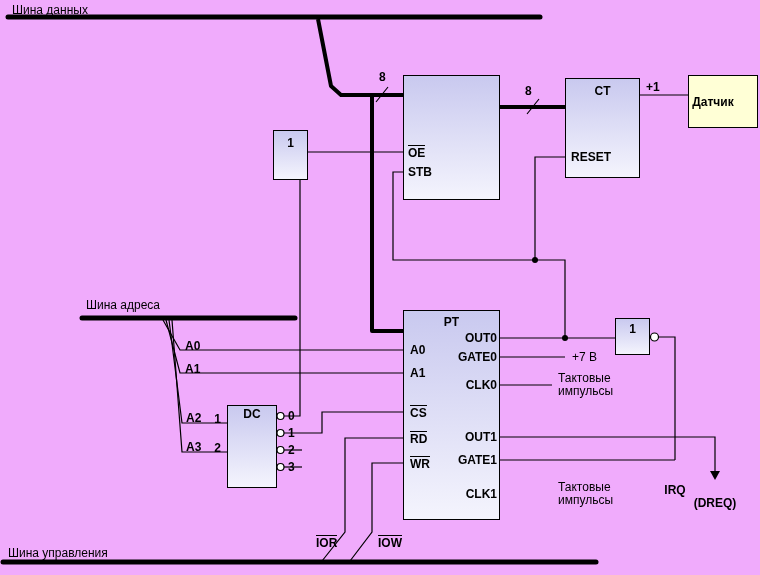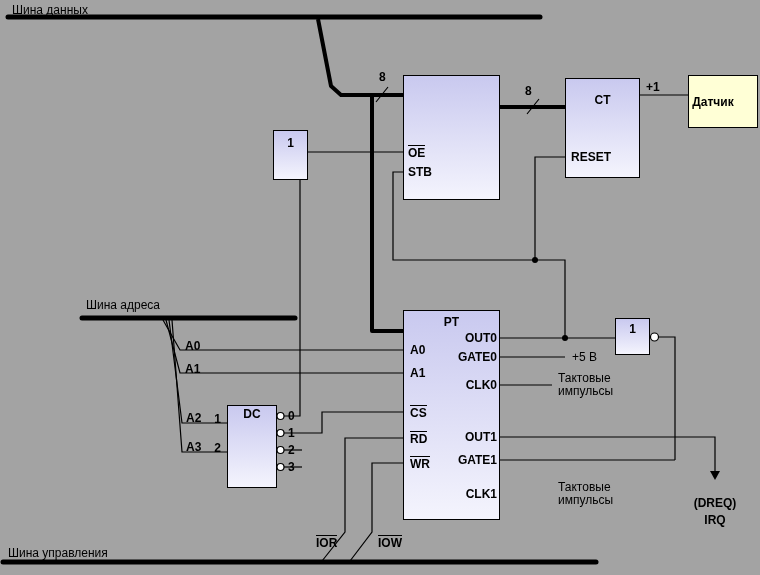--- a/index.html
+++ b/index.html
@@ -1,16 +1,16 @@
 <!DOCTYPE html>
 <html><head>
 <meta charset="utf-8">
 <style>
   html,body{margin:0;padding:0;background:#fff;}
-  #stage{position:relative;width:760px;height:575px;background:#a3a3a3;overflow:hidden;
+  #stage{position:relative;width:760px;height:575px;background:#f0abfc;overflow:hidden;
          font-family:"Liberation Sans","DejaVu Sans",sans-serif;font-size:12px;color:#000;}
   #wires{position:absolute;left:0;top:0;width:760px;height:575px;}
   .block{position:absolute;box-sizing:border-box;border:1px solid #000;
          background:linear-gradient(to bottom,#c9c9ef 0%,#f4f4fd 100%);}
   .sensor{background:#ffffd6;}
   .lbl{position:absolute;height:14px;line-height:14px;white-space:nowrap;}
   .b{font-weight:bold;}
   .ctr{text-align:center;white-space:normal;}
   .ovl{display:inline-block;border-top:1px solid #000;line-height:12px;padding-top:1px;}
   .wrap{white-space:normal;line-height:13px;height:auto;}
@@ -86,21 +86,21 @@
   <div class="lbl" style="left:12px;top:3px;">Шина данных</div>
   <div class="lbl" style="left:86px;top:298px;">Шина адреса</div>
   <div class="lbl" style="left:8px;top:546px;">Шина управления</div>
 
   <div class="lbl b" style="left:379px;top:70px;">8</div>
   <div class="lbl b" style="left:525px;top:84px;">8</div>
 
   <div class="lbl b" style="left:408px;top:145px;"><span class="ovl">OE</span></div>
   <div class="lbl b" style="left:408px;top:165px;">STB</div>
 
-  <div class="lbl b ctr" style="left:565px;top:84px;width:75px;margin-top:9px;">CT</div>
+  <div class="lbl b ctr" style="left:565px;top:84px;width:75px;">CT</div>
   <div class="lbl b" style="left:571px;top:150px;">RESET</div>
   <div class="lbl b" style="left:646px;top:80px;">+1</div>
 
   <div class="lbl b ctr" style="left:688px;top:95px;width:50px;">Датчик</div>
 
   <div class="lbl b ctr" style="left:273px;top:136px;width:35px;">1</div>
   <div class="lbl b ctr" style="left:615px;top:322px;width:35px;">1</div>
 
   <div class="lbl b ctr" style="left:403px;top:315px;width:97px;">PT</div>
   <div class="lbl b" style="left:410px;top:343px;">A0</div>
@@ -124,19 +124,19 @@
   <div class="lbl b" style="left:288px;top:460px;">3</div>
 
   <div class="lbl b" style="left:185px;top:339px;">A0</div>
   <div class="lbl b" style="left:185px;top:362px;">A1</div>
   <div class="lbl b" style="left:186px;top:411px;">A2</div>
   <div class="lbl b" style="left:186px;top:440px;">A3</div>
 
   <div class="lbl b" style="left:316px;top:535px;"><span class="ovl">IOR</span></div>
   <div class="lbl b" style="left:378px;top:535px;"><span class="ovl">IOW</span></div>
 
-  <div class="lbl" style="left:572px;top:350px;">+5 В</div>
+  <div class="lbl" style="left:572px;top:350px;">+7 В</div>
   <div class="lbl wrap" style="left:558px;top:372px;width:64px;">Тактовые импульсы</div>
   <div class="lbl wrap" style="left:558px;top:481px;width:64px;">Тактовые импульсы</div>
-  <div class="lbl b ctr" style="left:692px;top:483px;width:46px;margin-top:30px;">IRQ</div>
+  <div class="lbl b ctr" style="left:652px;top:483px;width:46px;">IRQ</div>
   <div class="lbl b ctr" style="left:688px;top:496px;width:54px;text-align:center;">(DREQ)</div>
 
 </div>
 
 </body></html>

